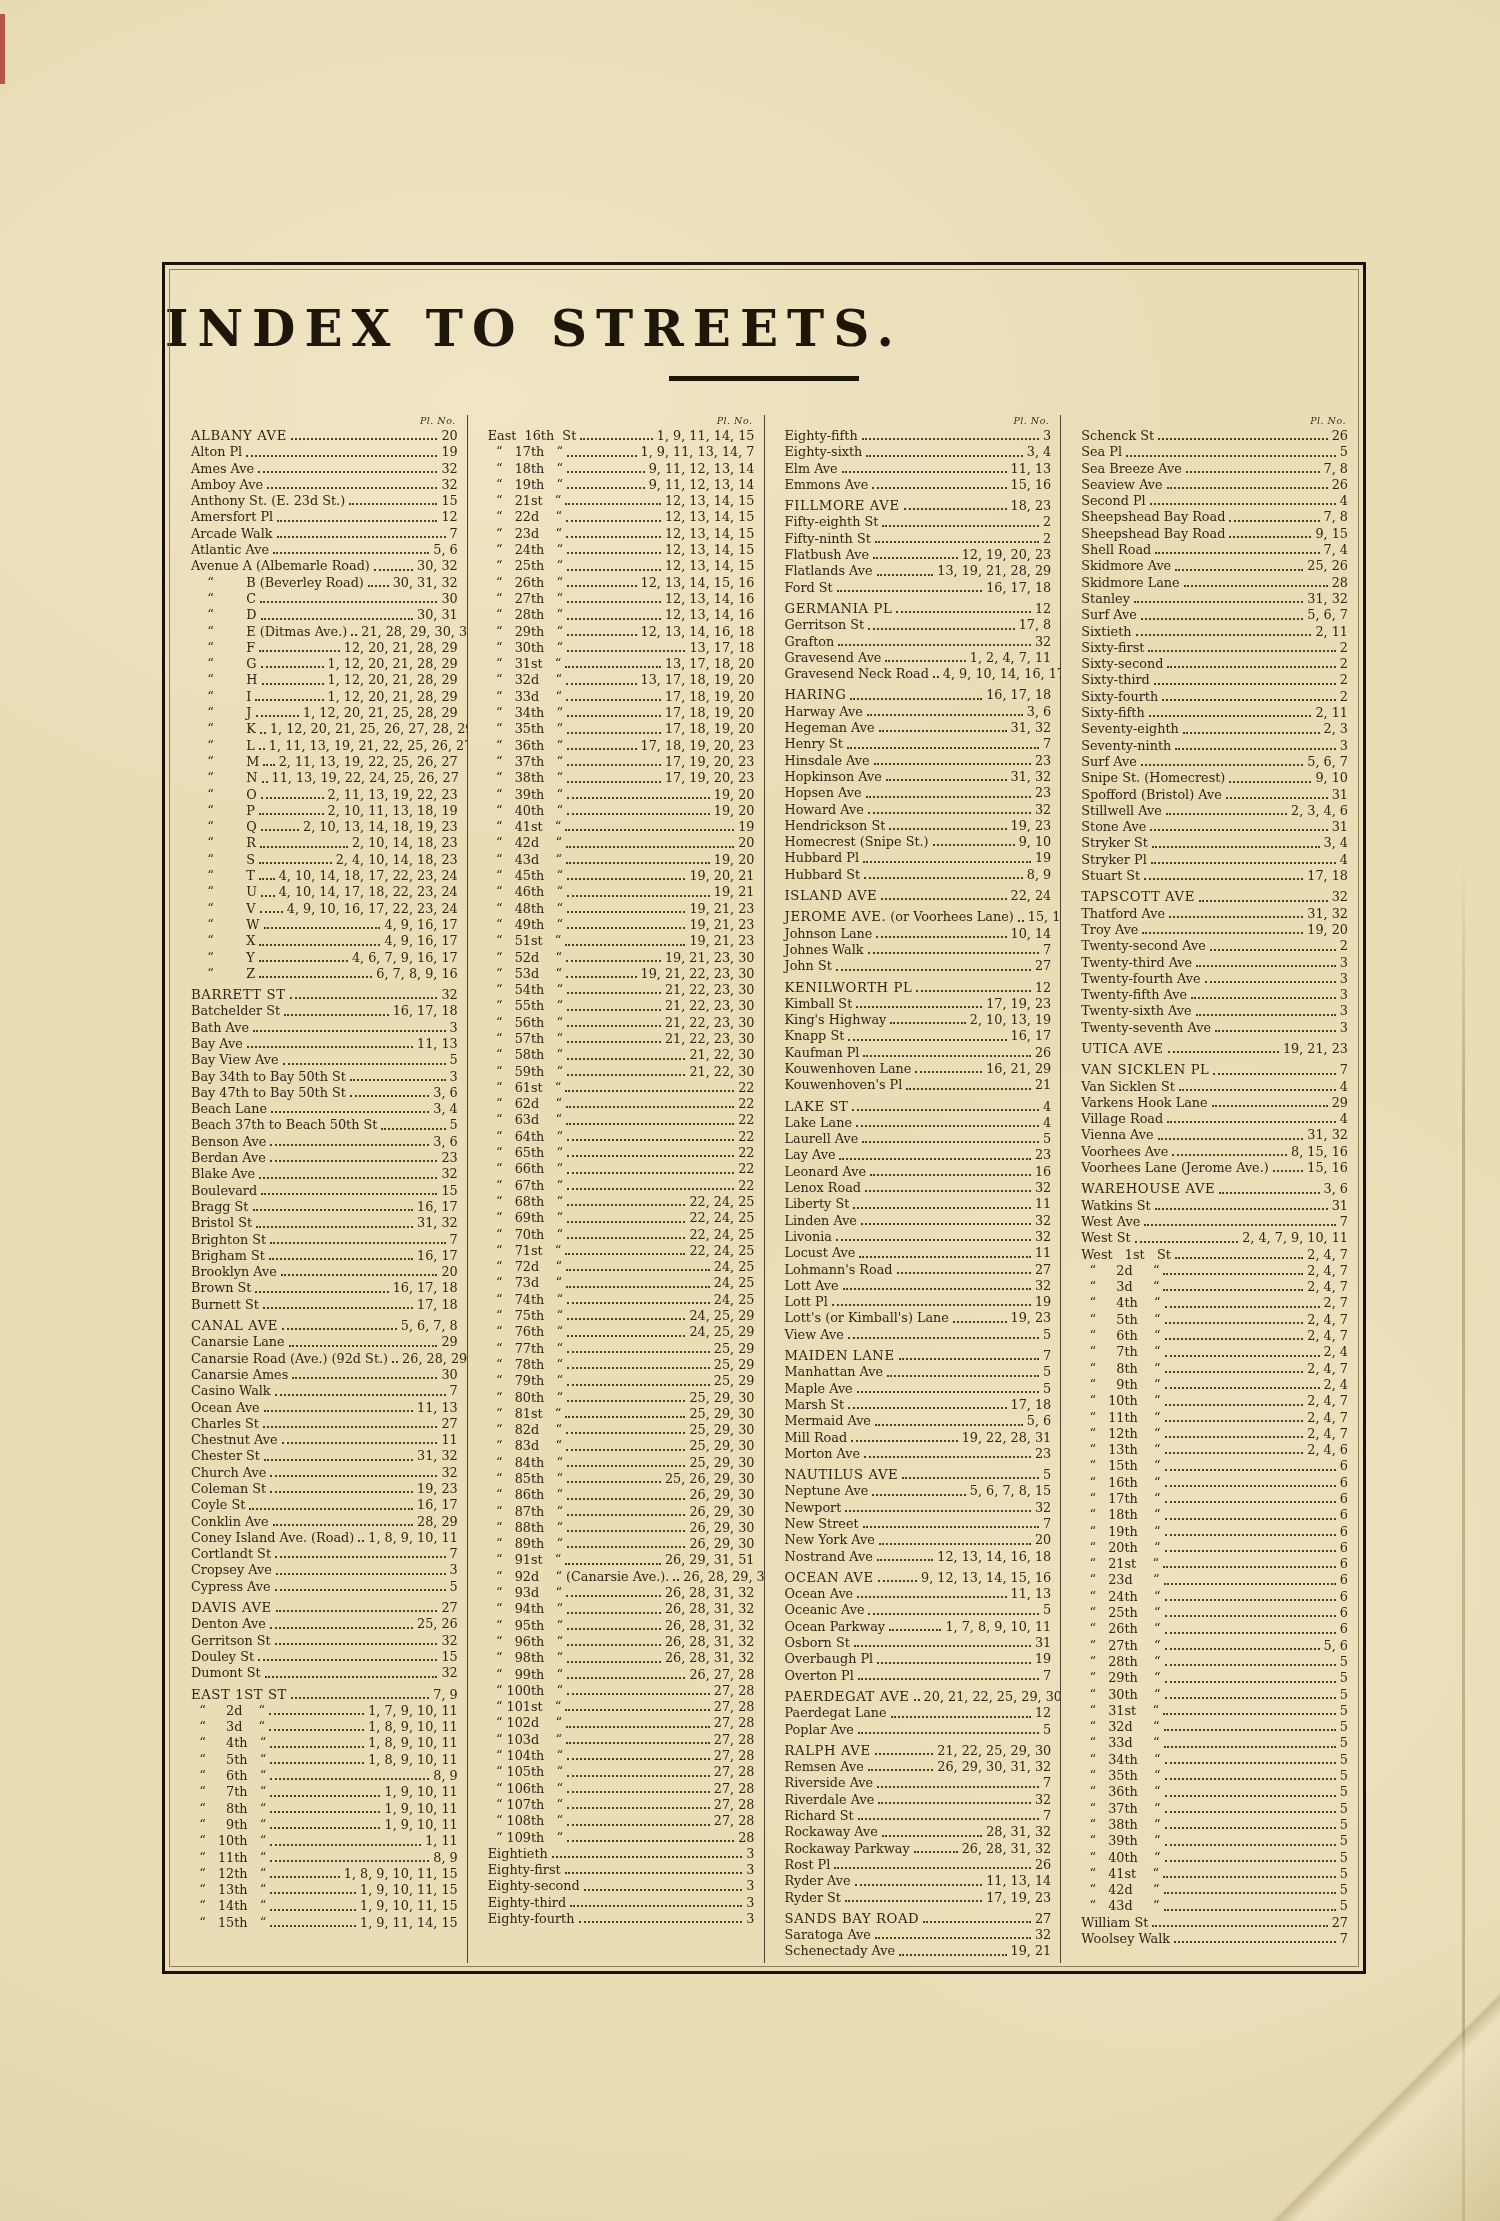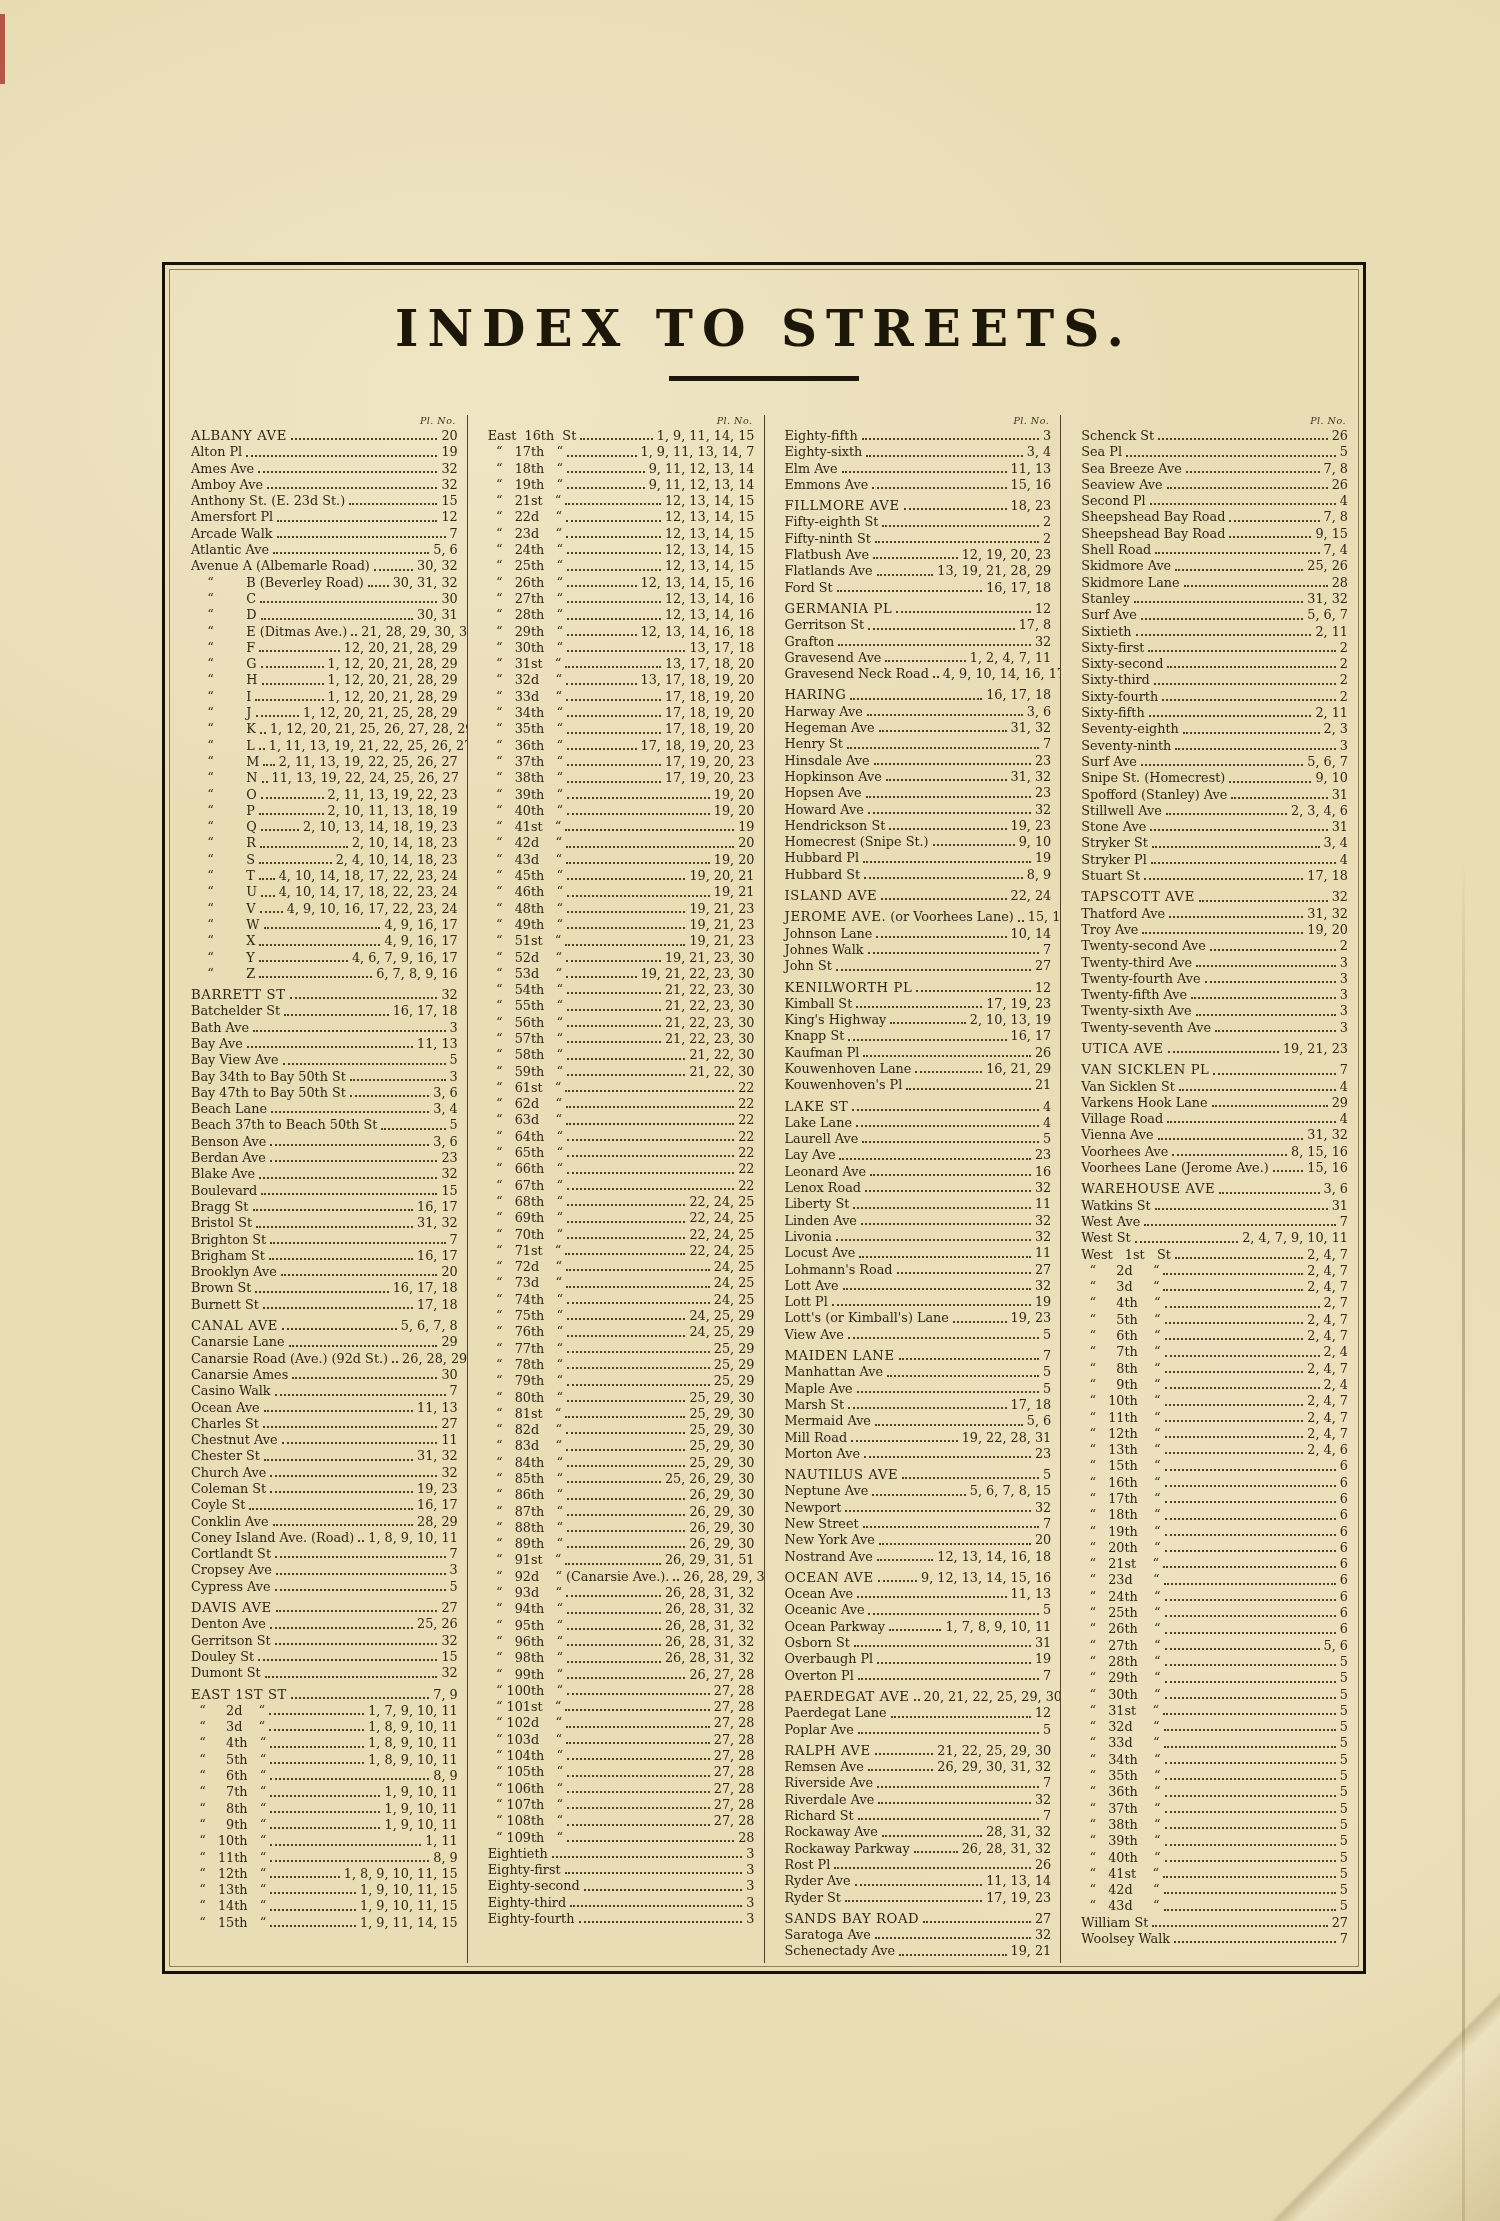--- a/index.html
+++ b/index.html
@@ -12,21 +12,21 @@
       radial-gradient(2400px 2000px at 50% 45%, transparent 55%, rgba(146,120,64,.22) 100%),
       #e9ddb6;}
   .edge-red{position:absolute;left:0;top:14px;width:5px;height:70px;background:#a8352c;opacity:.8;}
   .crease{position:absolute;left:1462px;top:860px;width:3px;height:1361px;
     background:linear-gradient(to bottom,rgba(0,0,0,0),rgba(110,90,45,.38) 20%,rgba(110,90,45,.30));}
   .fold{position:absolute;right:0;bottom:0;width:260px;height:250px;
     background:linear-gradient(135deg,transparent 55%,rgba(120,98,50,.25) 56%,rgba(240,232,200,.55) 60%,rgba(190,170,115,.35));}
   .frame{position:absolute;left:162px;top:262px;width:1198px;height:1706px;
     border:3px solid #17130a;background:transparent;}
   .frame-inner{position:absolute;inset:4px;border:1px solid #8d7c55;}
-  .page-title{margin-top:34px;text-align:center;font-weight:bold;font-size:50px;
+  .page-title{margin-top:34px;text-align:left;font-weight:bold;font-size:50px;
     letter-spacing:9px;color:#1d1709;white-space:pre;}
   .title-rule{width:190px;height:5px;background:#1d1709;margin:18px auto 0 auto;}
   .cols{position:absolute;left:6px;right:6px;top:150px;bottom:8px;display:flex;overflow:hidden;justify-content:center;}
   .col{flex:1 1 0;padding:0 9px 0 20px;overflow:hidden;}
   .col + .col{border-left:1px solid #4c4130;}
   .plno{font-style:italic;font-size:9.5px;color:#3a3020;text-align:right;height:13px;
         padding-right:2px;letter-spacing:.5px;}
   .row{display:flex;align-items:baseline;height:16.3px;font-size:12.8px;color:#2e2517;}
   .row .n{white-space:pre;}
   .row .n2{white-space:pre;}
@@ -1556,21 +1556,21 @@
             <span class="n">Surf Ave</span>
             <span class="leader"></span>
             <span class="p">5, 6, 7</span>
           </div>
           <div class="row">
             <span class="n">Snipe St. (Homecrest)</span>
             <span class="leader"></span>
             <span class="p">9, 10</span>
           </div>
           <div class="row">
-            <span class="n">Spofford (Stanley) Ave</span>
+            <span class="n">Spofford (Bristol) Ave</span>
             <span class="leader"></span>
             <span class="p">31</span>
           </div>
           <div class="row">
             <span class="n">Stillwell Ave</span>
             <span class="leader"></span>
             <span class="p">2, 3, 4, 6</span>
           </div>
           <div class="row">
             <span class="n">Stone Ave</span>

